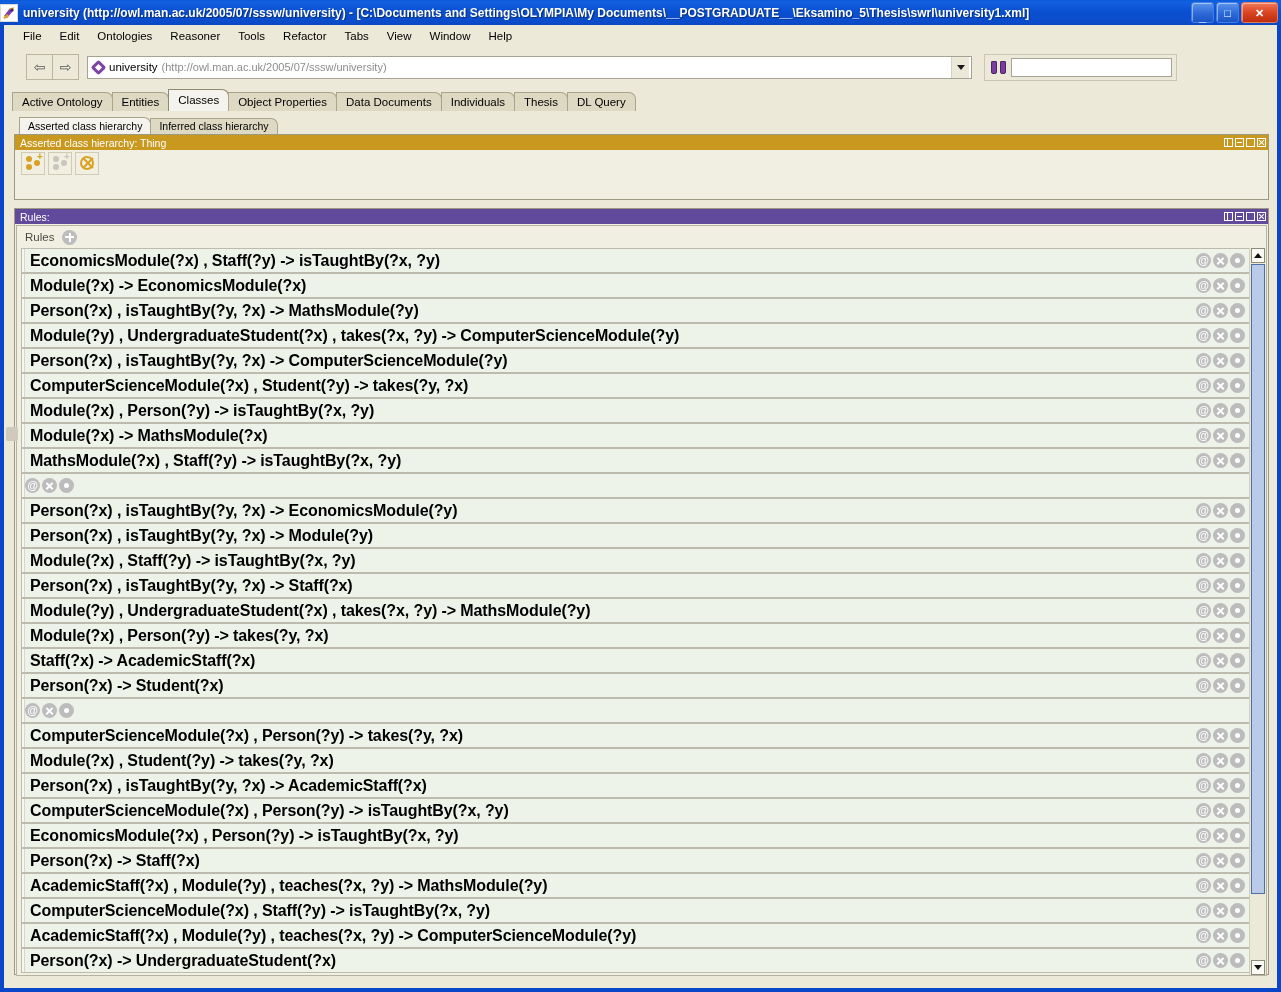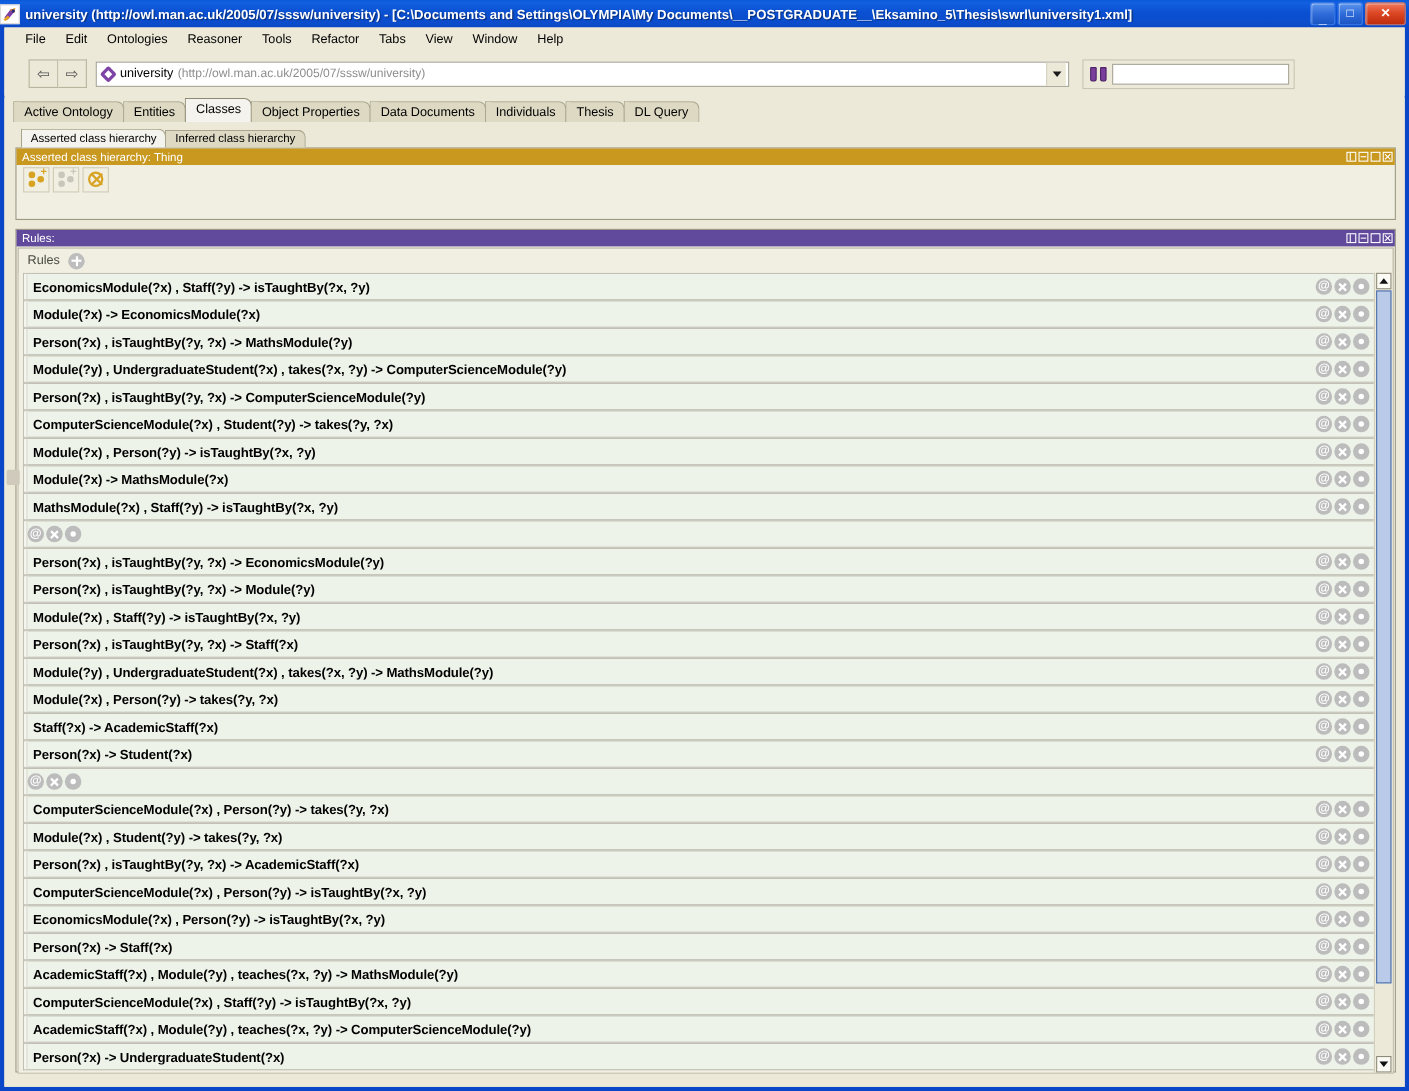--- a/index.html
+++ b/index.html
@@ -434,21 +434,21 @@
   }
   .rule-row .left-bar {
     width: 2px;
     align-self: stretch;
     background: #f7f7f2;
     border-right: 1px solid #d9d7cb;
     flex: 0 0 2px;
   }
   .rule-text {
     flex: 1 1 auto;
-    font-size: 12px;
+    font-size: 16px;
     font-weight: bold;
     color: #000000;
     white-space: nowrap;
     overflow: hidden;
     padding-left: 5px;
     letter-spacing: -0.1px;
   }
   .rule-actions {
     flex: 0 0 auto;
     display: flex;

